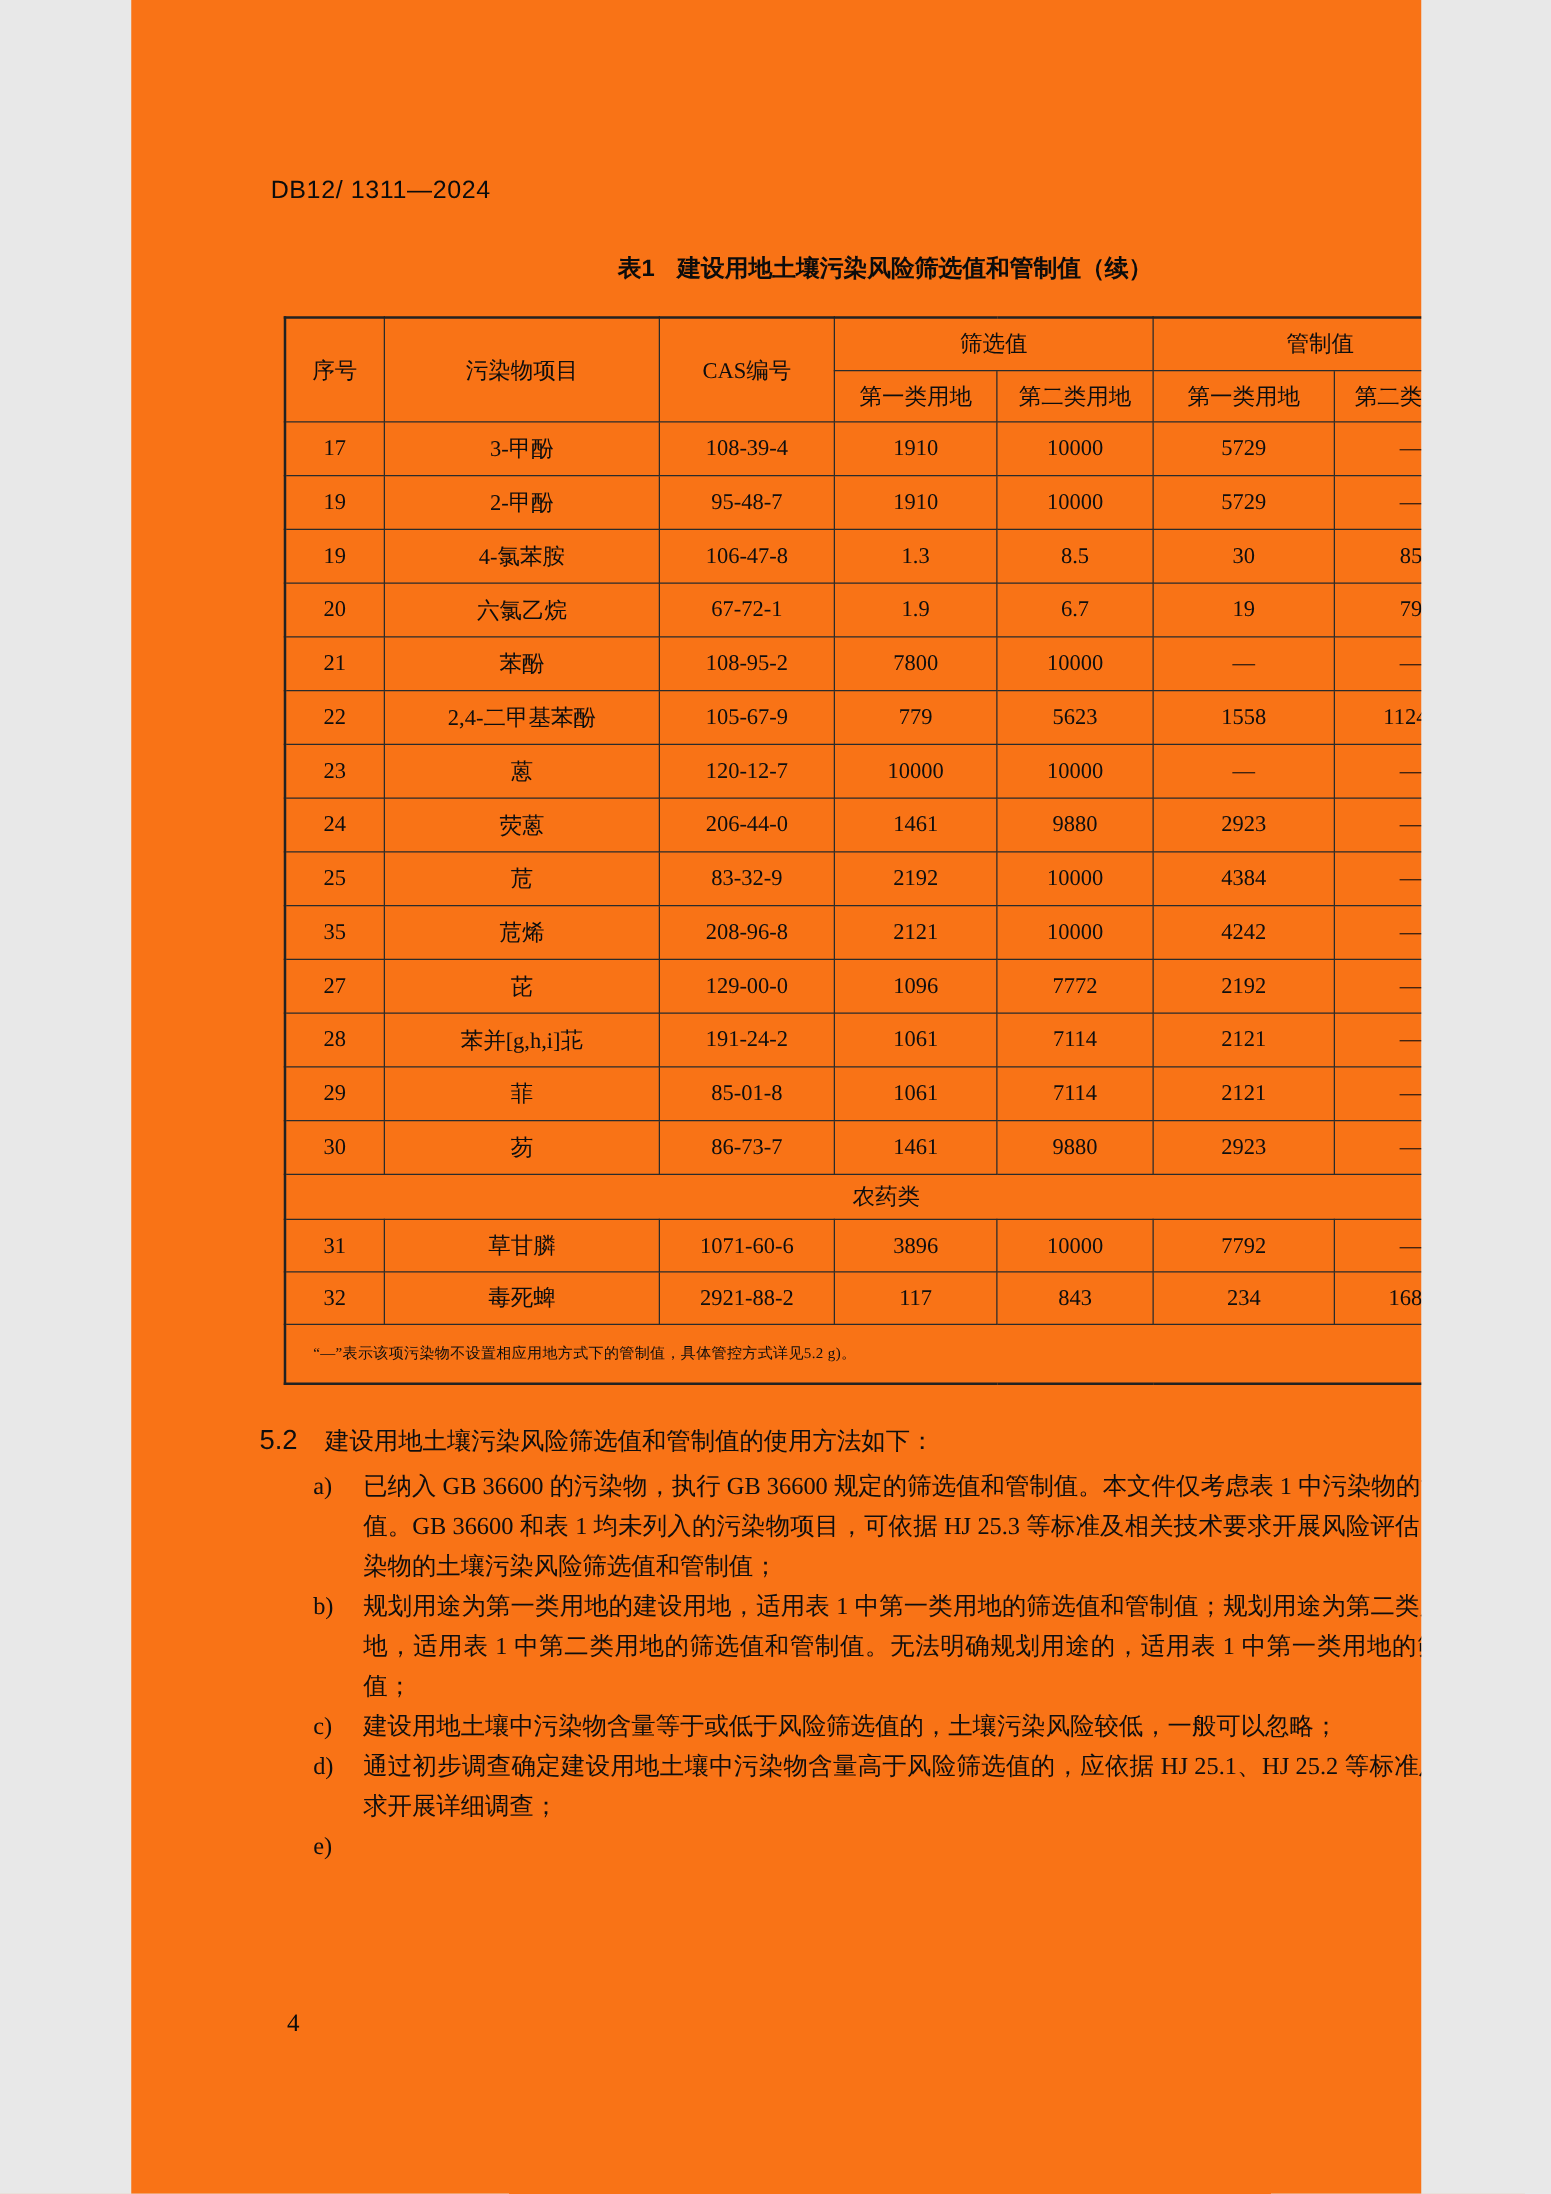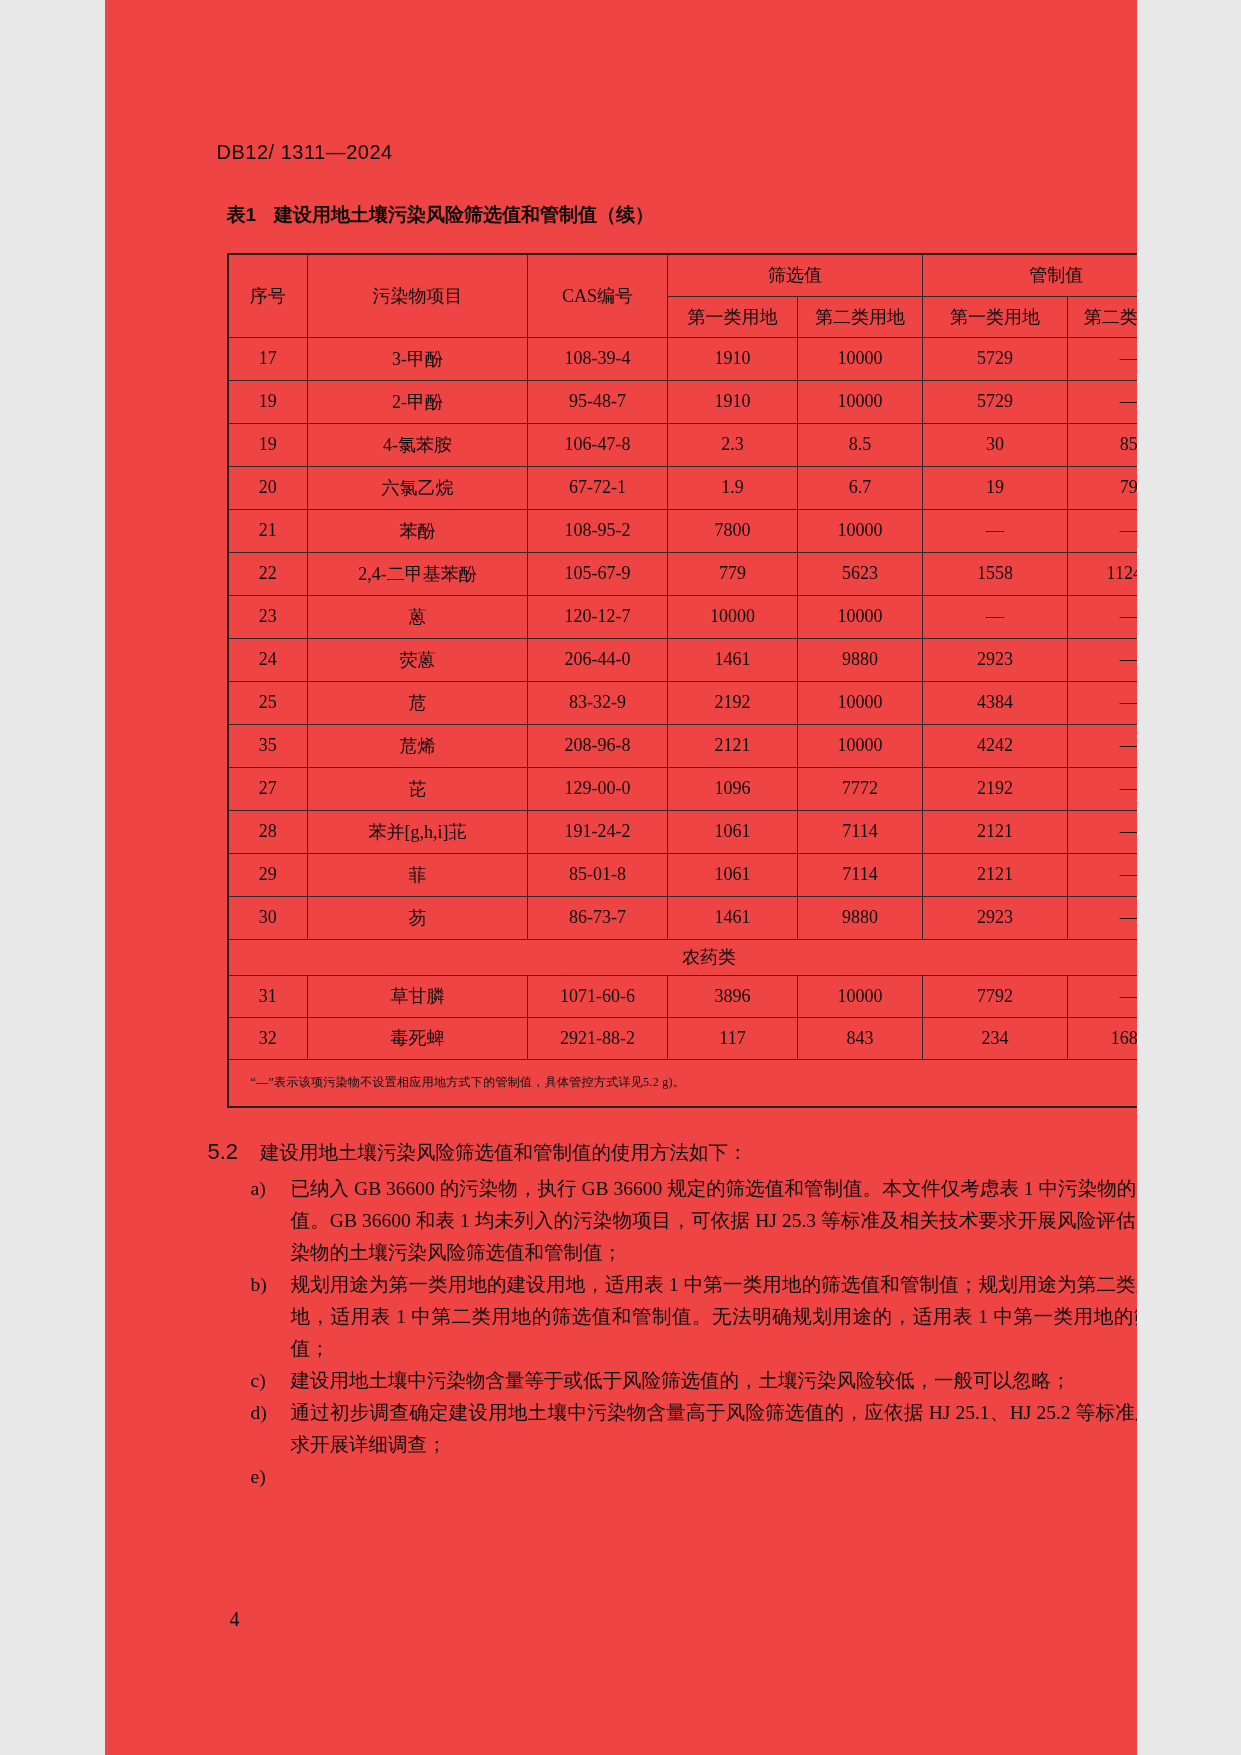--- a/index.html
+++ b/index.html
@@ -2,39 +2,40 @@
 <html><head>
 <meta charset="utf-8">
 <style>
   * { margin: 0; padding: 0; box-sizing: border-box; }
   html, body { background: #e8e8e8; }
   .page {
     position: relative;
     width: 1032px;
     height: 1755px;
     margin: 0 auto;
-    background: #ef4444;
+    background: #f97316;
     color: #111111;
     font-family: "Liberation Serif", "DejaVu Serif", serif;
     overflow: hidden;
   }
   .doc-code {
     position: absolute;
     left: 112px;
     top: 141px;
     font-family: "Liberation Sans", "DejaVu Sans", sans-serif;
     font-size: 20px;
     letter-spacing: 0.5px;
     color: #0c0c0c;
   }
   .table-title {
     position: absolute;
     left: 122px;
     top: 202px;
     width: 963px;
+    text-align: center;
     font-family: "Liberation Sans", "DejaVu Sans", sans-serif;
     font-weight: 700;
     font-size: 19px;
     color: #0c0c0c;
   }
   .table-title .title-caption { margin-left: 18px; }
 
   table.std-table {
     position: absolute;
     left: 122px;
@@ -163,21 +164,21 @@
           <td>1910</td>
           <td>10000</td>
           <td>5729</td>
           <td>—</td>
         </tr>
 
         <tr>
           <td>19</td>
           <td>4-氯苯胺</td>
           <td>106-47-8</td>
-          <td>2.3</td>
+          <td>1.3</td>
           <td>8.5</td>
           <td>30</td>
           <td>85</td>
         </tr>
 
         <tr>
           <td>20</td>
           <td>六氯乙烷</td>
           <td>67-72-1</td>
           <td>1.9</td>

